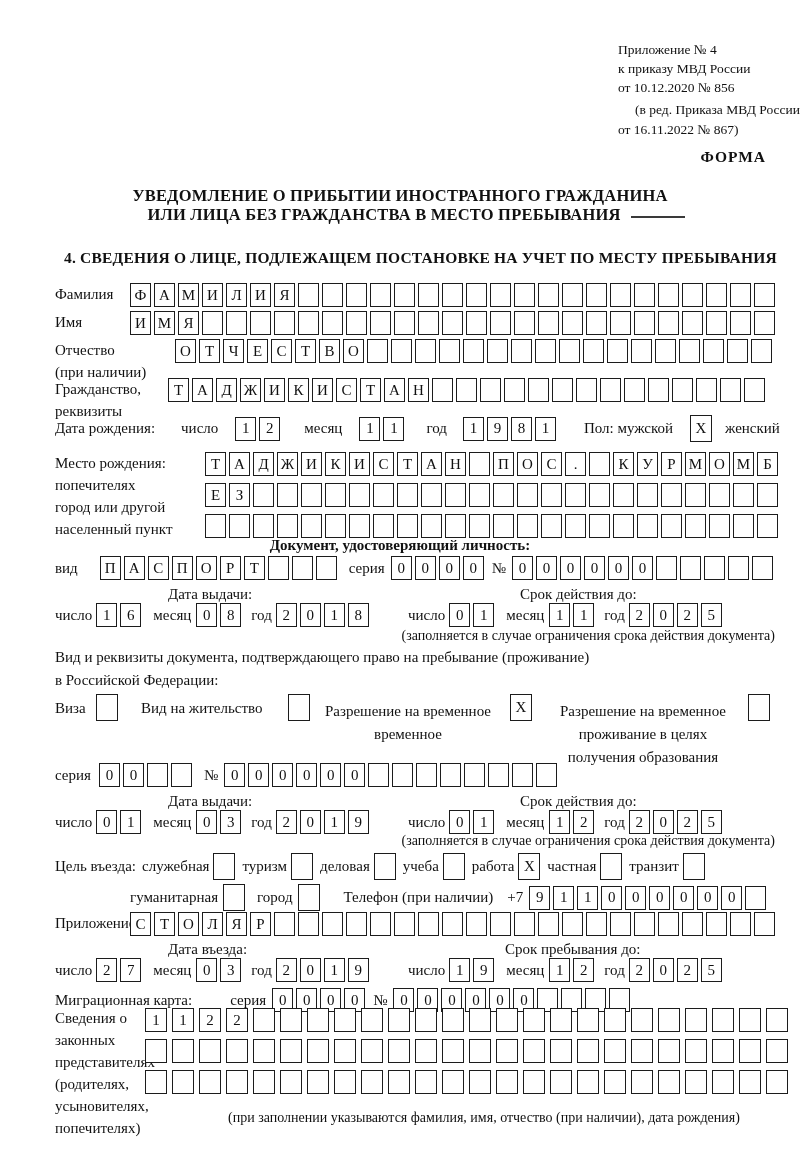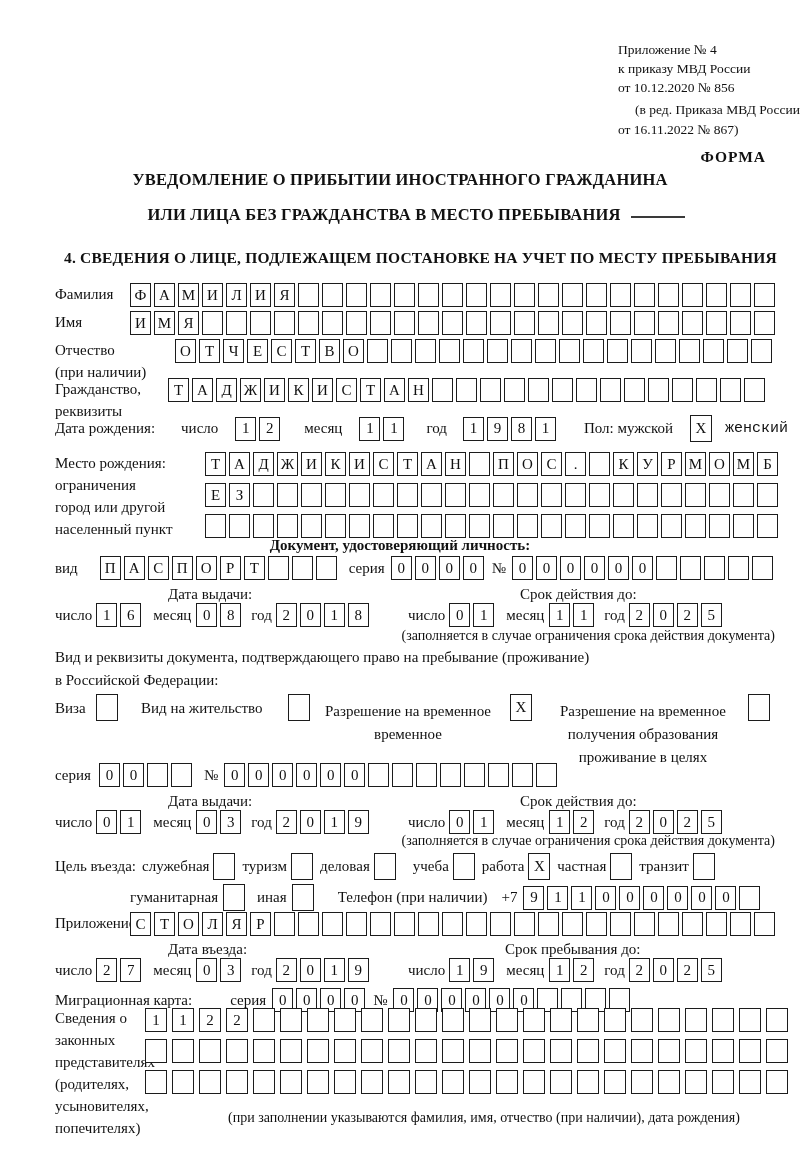--- a/index.html
+++ b/index.html
@@ -46,21 +46,21 @@
   <div class="abs appendix" style="left:618px; top:40px;">
     <div>Приложение № 4</div>
     <div>к приказу МВД России</div>
     <div>от 10.12.2020 № 856</div>
     <div style="margin-top:3px;margin-left:17px;">(в ред. Приказа МВД России</div>
     <div>от 16.11.2022 № 867)</div>
   </div>
 
   <div class="abs b" style="right:34px; top:148px; font-size:15.5px; letter-spacing:1px;">ФОРМА</div>
 
-  <div class="abs b center h-title" style="left:0; top:170px; width:800px;">УВЕДОМЛЕНИЕ О ПРИБЫТИИ ИНОСТРАННОГО ГРАЖДАНИНА</div>
+  <div class="abs b center h-title" style="left:0; top:186px; width:800px;">УВЕДОМЛЕНИЕ О ПРИБЫТИИ ИНОСТРАННОГО ГРАЖДАНИНА</div>
   <div class="abs b center h-title" style="left:0; top:205px; width:792px;padding-left:40px;">
     <span>ИЛИ ЛИЦА БЕЗ ГРАЖДАНСТВА В МЕСТО ПРЕБЫВАНИЯ</span><span class="titleline"></span>
   </div>
 
   <div class="abs b h-sec" style="left:64px; top:249px;">4. СВЕДЕНИЯ О ЛИЦЕ, ПОДЛЕЖАЩЕМ ПОСТАНОВКЕ НА УЧЕТ ПО МЕСТУ ПРЕБЫВАНИЯ</div>
 
   <div class="abs lbl" style="left:55px; top:286px;">Фамилия</div>
   <div class="abs cells" style="left:130px; top:283px;">
       <span class="cell">Ф</span>
       <span class="cell">А</span>
@@ -196,26 +196,26 @@
       </span>
     <span class="lbl" style="margin-left:10px;">год</span>
     <span class="cells" style="margin-left:4px;">
         <span class="cell">1</span>
         <span class="cell">9</span>
         <span class="cell">8</span>
         <span class="cell">1</span>
       </span>
     <span class="lbl" style="margin-left:16px;">Пол: мужской</span>
     <span class="cb" style="margin-left:5px;">X</span>
-    <span class="lbl" style="margin-left:1px;font-family:Liberation Mono, monospace;">женский</span>
+    <span class="lbl" style="margin-left:1px;">женский</span>
     <span class="cb" style="margin-left:14px;"></span>
   </div>
 
   <div class="abs lbl" style="left:55px; top:455px;">Место рождения:</div>
-  <div class="abs lbl" style="left:55px; top:477px;">ограничения</div>
+  <div class="abs lbl" style="left:55px; top:477px;">попечителях</div>
   <div class="abs lbl" style="left:55px; top:499px;">город или другой</div>
   <div class="abs lbl" style="left:55px; top:521px;">населенный пункт</div>
   <div class="abs cells" style="left:205px; top:452px;">
       <span class="cell">Т</span>
       <span class="cell">А</span>
       <span class="cell">Д</span>
       <span class="cell">Ж</span>
       <span class="cell">И</span>
       <span class="cell">К</span>
       <span class="cell">И</span>
@@ -383,22 +383,22 @@
   <span class="cb abs" style="left:288px; top:694px;"></span>
 
   <div class="abs center" style="left:318px; top:700px; width:180px; font-size:15px; line-height:23px;">
     <div>Разрешение на временное</div>
     <div>временное</div>
   </div>
   <span class="cb abs" style="left:510px; top:694px;">X</span>
 
   <div class="abs center" style="left:545px; top:700px; width:196px; font-size:15px; line-height:23px;">
     <div>Разрешение на временное</div>
+    <div>проживание в целях</div>
     <div>получения образования</div>
-    <div>проживание в целях</div>
   </div>
   <span class="cb abs" style="left:748px; top:694px;"></span>
 
   <div class="abs frow" style="left:55px; top:763px;">
     <span class="lbl">серия</span>
     <span class="cells" style="margin-left:8px;">
         <span class="cell">0</span>
         <span class="cell">0</span>
         <span class="cell"></span>
         <span class="cell"></span>
@@ -467,34 +467,34 @@
   <div class="abs note" style="right:25px; top:833px;">(заполняется в случае ограничения срока действия документа)</div>
 
   <div class="abs frow" style="left:55px; top:853px;">
     <span class="lbl">Цель въезда:</span>
     <span class="lbl" style="margin-left:6px;">служебная</span>
     <span class="cb" style="margin-left:4px;"></span>
     <span class="lbl" style="margin-left:7px;">туризм</span>
     <span class="cb" style="margin-left:4px;"></span>
     <span class="lbl" style="margin-left:7px;">деловая</span>
     <span class="cb" style="margin-left:4px;"></span>
-    <span class="lbl" style="margin-left:17px;">учеба</span>
+    <span class="lbl" style="margin-left:7px;">учеба</span>
     <span class="cb" style="margin-left:4px;"></span>
     <span class="lbl" style="margin-left:7px;">работа</span>
     <span class="cb" style="margin-left:4px;">X</span>
     <span class="lbl" style="margin-left:7px;text-align:center;">частная</span>
     <span class="cb" style="margin-left:4px;"></span>
     <span class="lbl" style="margin-left:7px;font-family:Liberation Serif, serif;">транзит</span>
     <span class="cb" style="margin-left:4px;"></span>
   </div>
 
   <div class="abs frow" style="left:130px; top:884px;">
     <span class="lbl">гуманитарная</span>
     <span class="cb" style="margin-left:5px;"></span>
-    <span class="lbl" style="margin-left:12px;">иная</span>
+    <span class="lbl" style="margin-left:12px;">город</span>
     <span class="cb" style="margin-left:5px;"></span>
     <span class="lbl" style="margin-left:24px;">Телефон (при наличии)</span>
     <span class="lbl" style="margin-left:14px;">+7</span>
     <span class="cells" style="margin-left:6px;">
         <span class="cell">9</span>
         <span class="cell">1</span>
         <span class="cell">1</span>
         <span class="cell">0</span>
         <span class="cell">0</span>
         <span class="cell">0</span>

